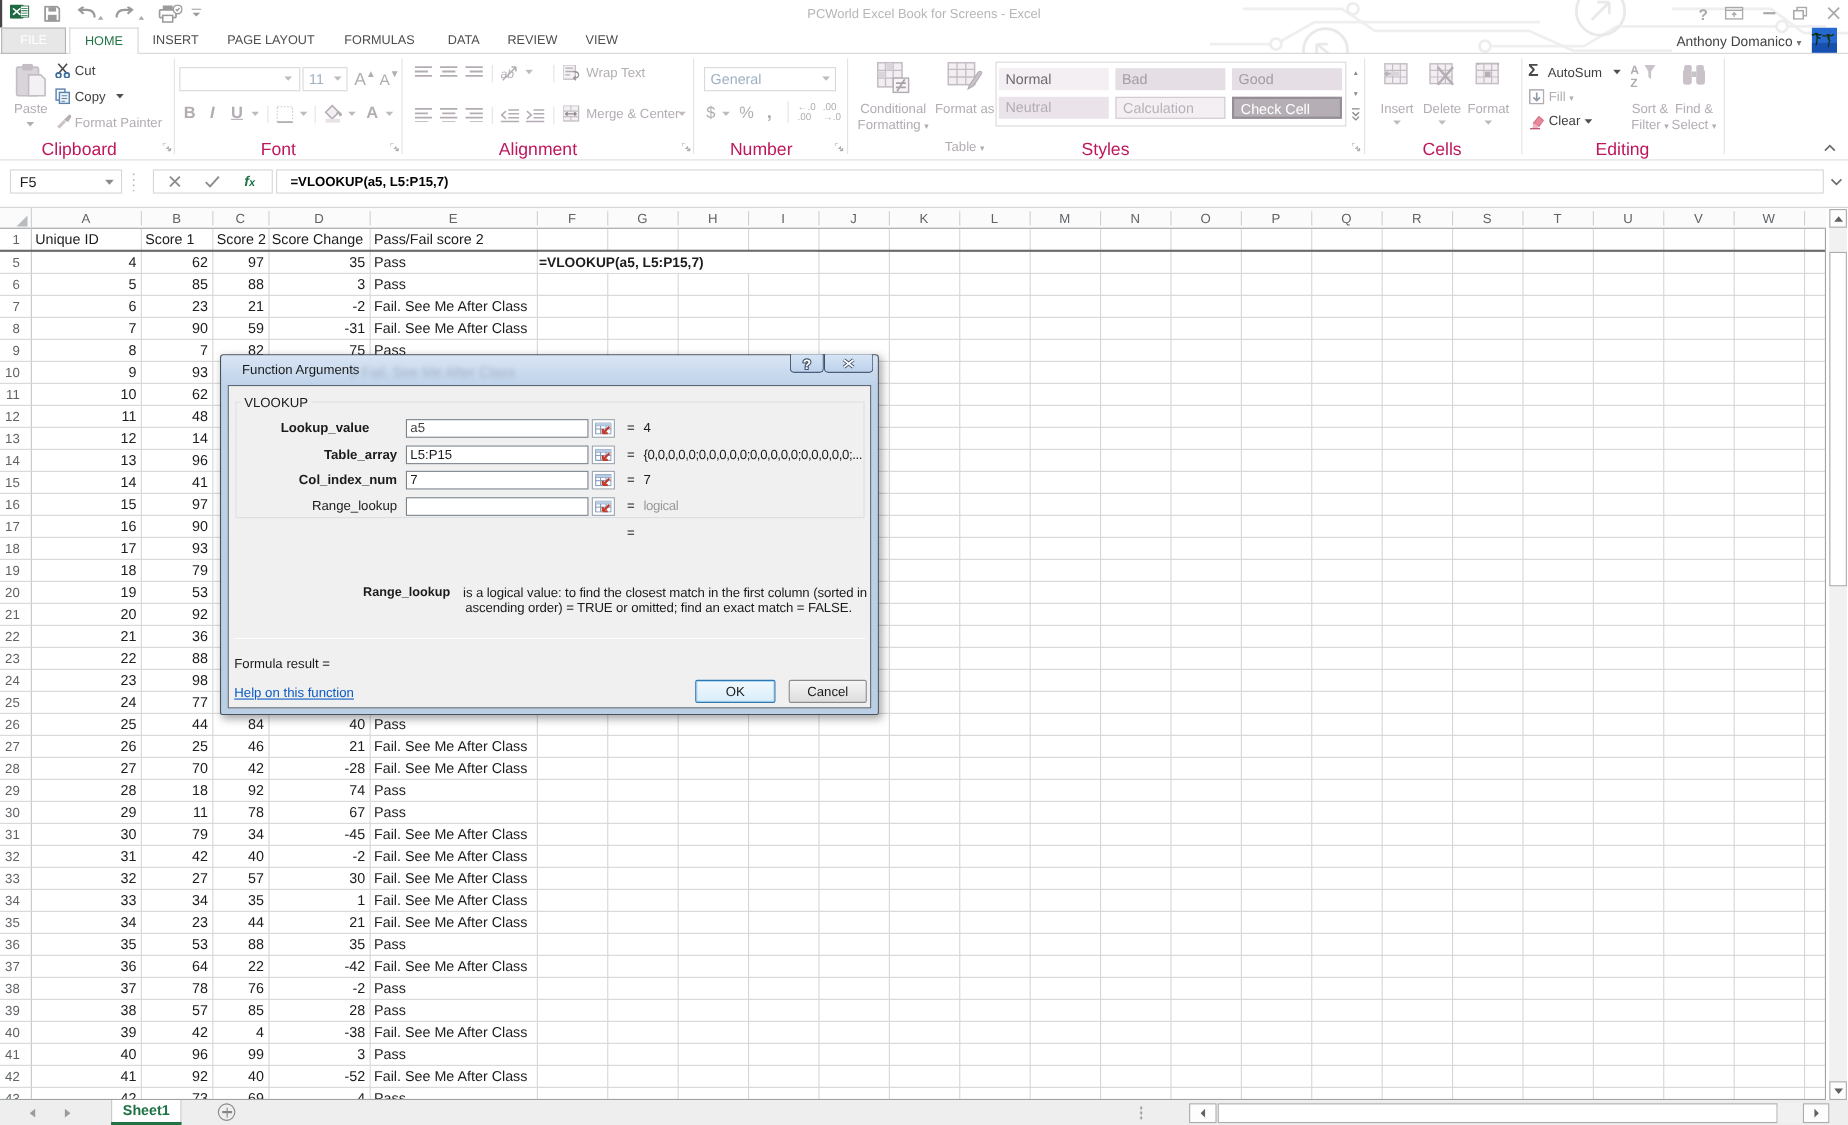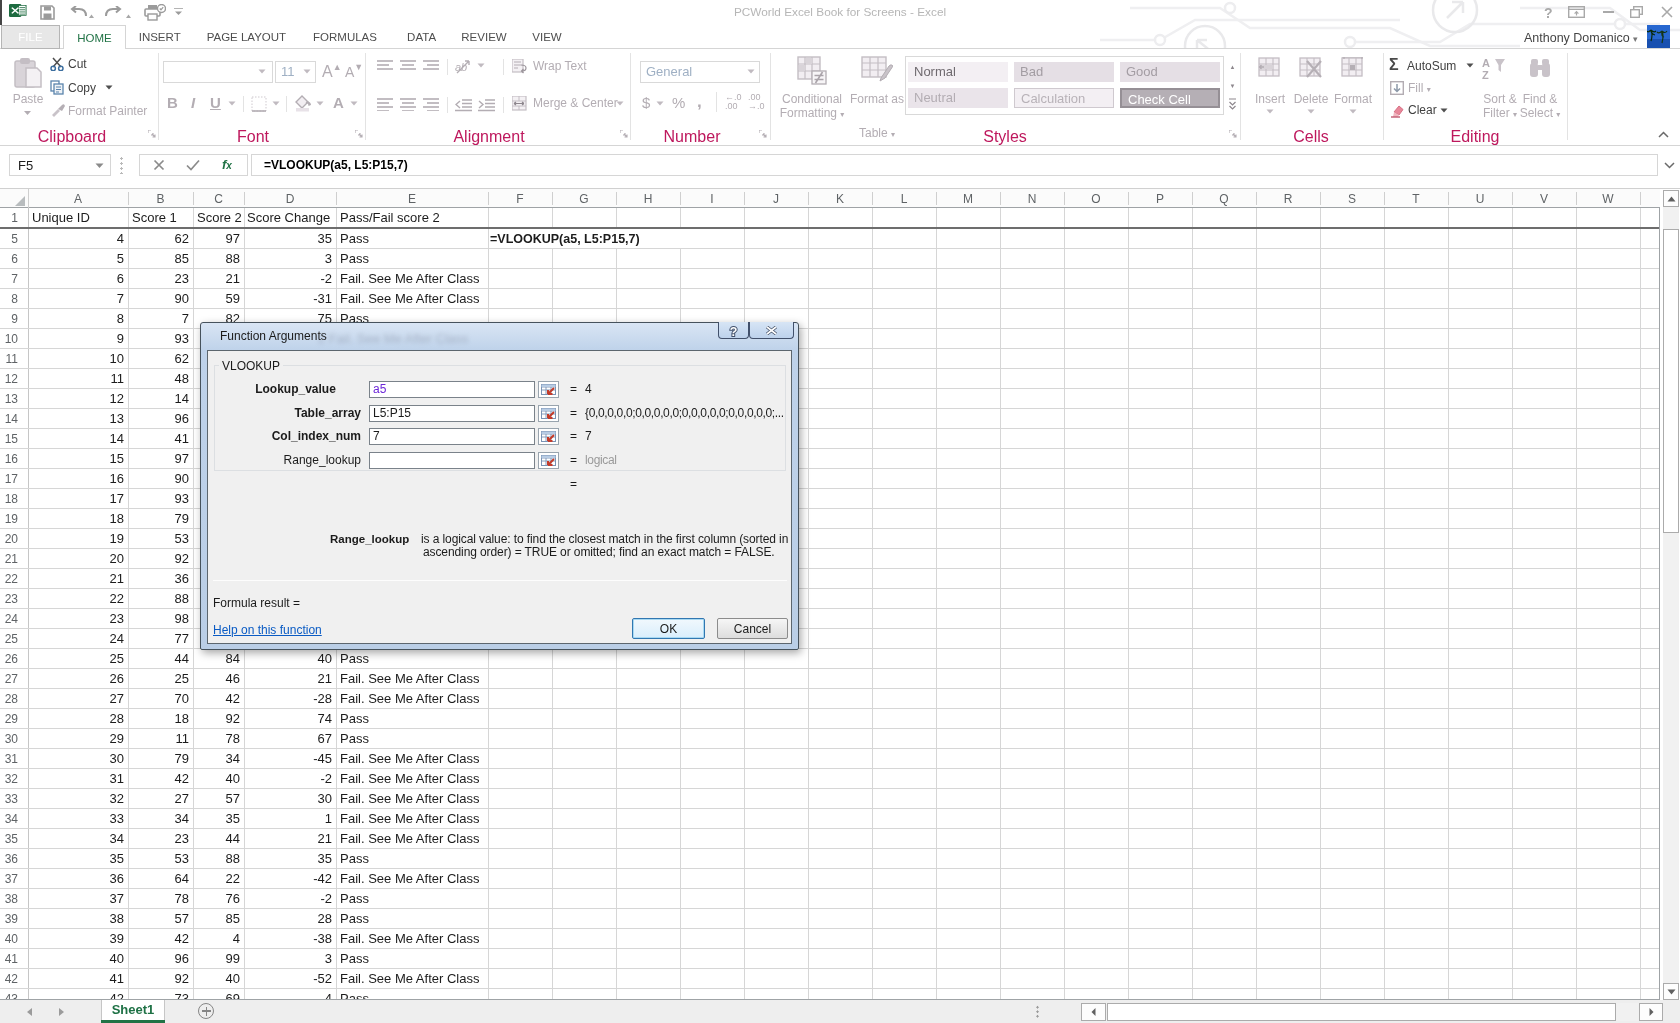--- a/index.html
+++ b/index.html
@@ -794,21 +794,21 @@
     </svg>
 <div class="ab" style="left:749px;top:322px;width:45px;height:17px;background:linear-gradient(#d7e5f5,#bdd2ec);border:1px solid #41506b;border-top:none;border-radius:0 0 4px 4px;"></div>
 <svg class="ab" style="left:766px;top:326px;width:11px;height:9px" viewBox="0 0 11 9">
       <path d="M1 1 L10 8 M10 1 L1 8" stroke="#435067" stroke-width="3.2"></path>
       <path d="M1 1 L10 8 M10 1 L1 8" stroke="#fff" stroke-width="1.6"></path>
     </svg>
 <div class="ab" style="left:207px;top:350px;width:585px;height:294px;background:#f0f0f0;border:1px solid #5c666e;"></div>
 <div class="ab" style="left:214px;top:365px;width:572px;height:106px;border:1px solid #dcdfe2;"></div>
 <div class="ab" style="left:219px;top:359px;background:#f0f0f0;padding:0 3px;font-size:12px;color:#1b1b1b;">VLOOKUP</div>
 <div class="ab" style="left:230px;top:381px;width:131px;height:17px;font-size:12px;font-weight:bold;color:#1b1b1b;text-align:center;line-height:17px;">Lookup_value</div>
-<div class="ab" style="left:369px;top:381px;width:166px;height:17px;background:#fff;border:1px solid #7a828a;font-size:12px;color:#6d28d9;line-height:15px;padding-left:3px;">a5</div>
+<div class="ab" style="left:369px;top:381px;width:166px;height:17px;background:#fff;border:1px solid #7a828a;font-size:12px;color:#404040;line-height:15px;padding-left:3px;">a5</div>
 <div class="ab" style="left:538px;top:381px;width:21px;height:17px;background:#fff;border:1px solid #99a4ae;"></div>
 <svg class="ab" style="left:541px;top:384px;width:15px;height:11px" viewBox="0 0 15 11">
       <rect x="0.5" y="0.5" width="14" height="10" fill="#fff" stroke="#7a93b5" stroke-width="1"></rect>
       <path d="M0.5 3 h14 M0.5 6 h14 M5 0.5 v10 M10 0.5 v10" stroke="#7a93b5" stroke-width="0.9"></path>
       <rect x="0.5" y="0.5" width="14" height="2.5" fill="#b8cce4"></rect>
       <path d="M13 4 L7 10 M7 10 l0 -4 M7 10 l4.5 0" stroke="#c43b2a" stroke-width="2"></path>
     </svg>
 <div class="ab" style="left:570px;top:381px;font-size:12px;color:#1b1b1b;line-height:17px;">=</div>
 <div class="ab" style="left:585px;top:381px;font-size:12px;color:#1b1b1b;line-height:17px;white-space:nowrap;letter-spacing:-0.35px;">4</div>
 <div class="ab" style="left:230px;top:404.5px;width:131px;height:17px;font-size:12px;font-weight:bold;color:#1b1b1b;text-align:right;line-height:17px;">Table_array</div>

